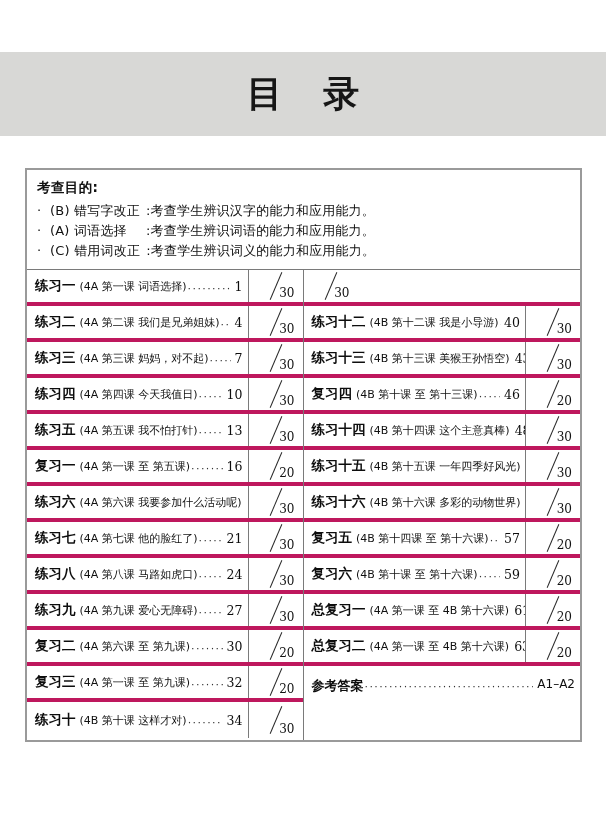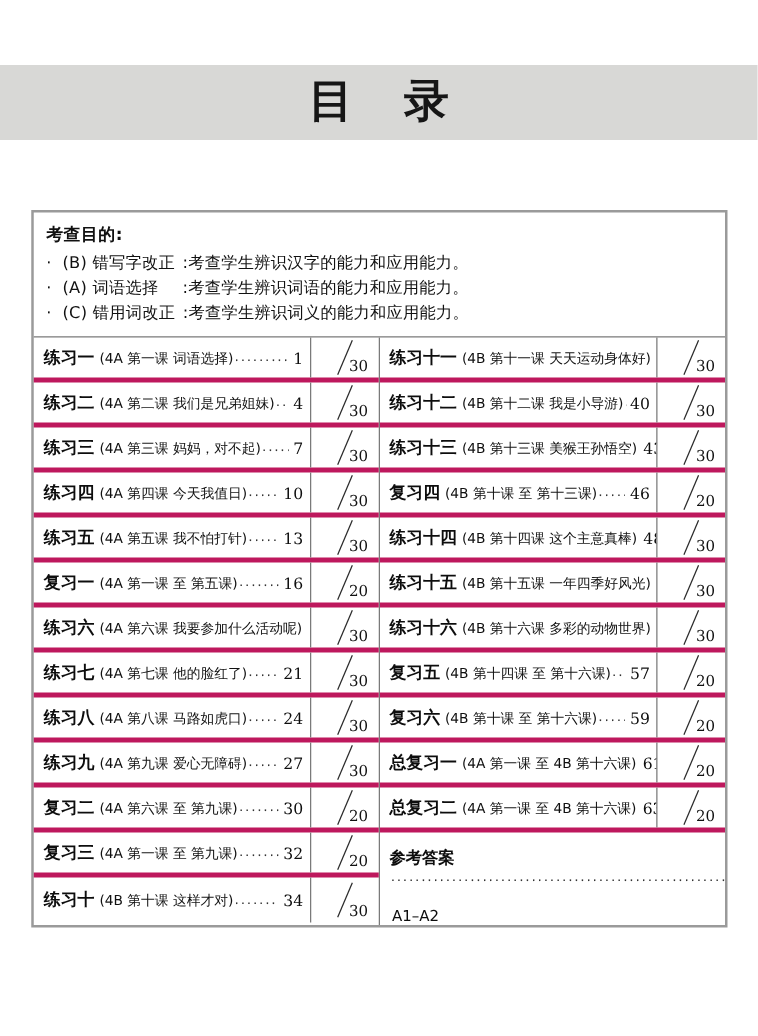--- a/index.html
+++ b/index.html
@@ -14,21 +14,21 @@
     -webkit-font-smoothing: antialiased;
     overflow: hidden;
   }
 
   
   .header-band {
     position: absolute;
     left: 0;
     top: 52px;
     width: 606px;
-    height: 60px;
+    height: 84px;
     background: #d8d8d6;
     display: flex;
     align-items: center;
     justify-content: center;
   }
   .header-title {
     font-size: 36px;
     font-weight: bold;
     letter-spacing: 14px;
     text-indent: 14px;
@@ -178,21 +178,20 @@
 
   
   .row.answer {
     height: 74px;
     border-bottom: none;
   }
   .row.answer .row-entry {
     border-right: none;
     align-items: flex-start;
     padding-top: 11px;
-    flex-direction: column;
   }
   .row.answer .entry-title {
     font-size: 13px;
   }
   .row.answer .entry-dots {
     top: 4px;
   }
   .row.answer .entry-page {
     font-size: 12px;
     font-family: "DejaVu Sans", "Liberation Sans", sans-serif;
@@ -371,26 +370,20 @@
             <span class="entry-page">34</span>
           </div>
           <div class="row-score">
             <span class="score-slash"></span>
             <span class="score-denom">30</span>
           </div>
         </div>
       </div>
     <div class="toc-col right">
         <div class="row">
-          <div class="row-entry">
-            <span class="entry-title">练习十一</span>
-            <span class="entry-sub">(4B 第十一课 天天运动身体好)</span>
-            <span class="entry-dots"></span>
-            <span class="entry-page">37</span>
-          </div>
           <div class="row-score">
             <span class="score-slash"></span>
             <span class="score-denom">30</span>
           </div>
         </div>
         <div class="row">
           <div class="row-entry">
             <span class="entry-title">练习十二</span>
             <span class="entry-sub">(4B 第十二课 我是小导游)</span>
             <span class="entry-dots">······························································</span>

